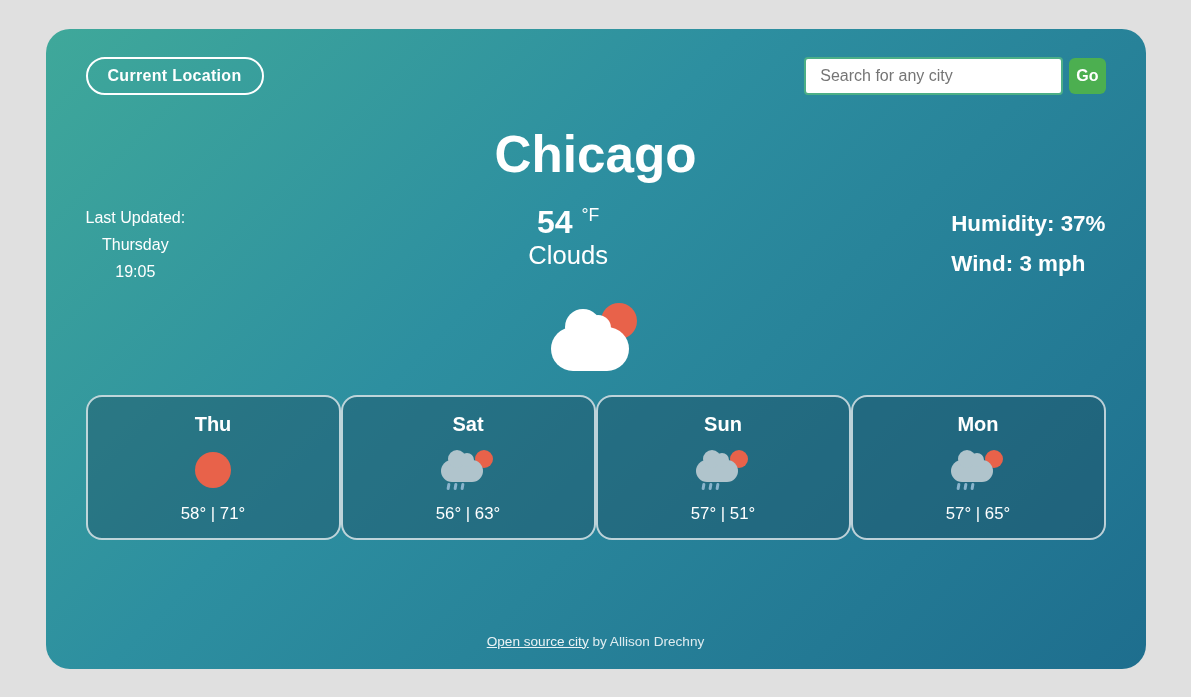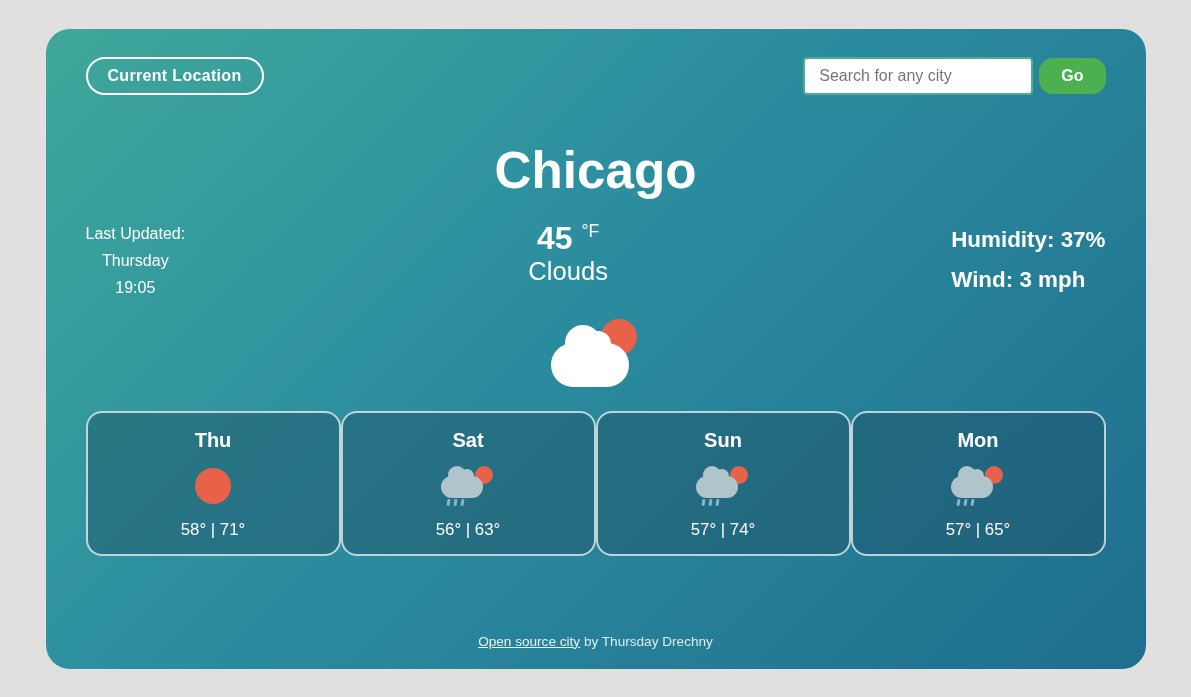--- a/index.html
+++ b/index.html
@@ -52,41 +52,41 @@
       align-items: center;
     }
 
     .search-input {
       border: 2px solid #4caf87;
       border-radius: 4px;
       padding: 8px 14px;
       font-size: 1rem;
       color: #1d4ed8;
       background: #fff;
-      width: 230px;
+      width: 259px;
       outline: none;
     }
 
     .go-button {
       background: #4caf50;
       color: #fff;
       border: none;
-      border-radius: 14px;
-      padding: 9px 22px;
+      border-radius: 6px;
+      padding: 9px 7px;
       font-size: 1rem;
       font-weight: 700;
       cursor: pointer;
     }
 
     
     .city-name {
       font-size: 3.2rem;
       font-weight: 700;
       color: #fff;
-      margin-top: 26px;
+      margin-top: 10px;
       margin-bottom: 10px;
     }
 
     
     .weather-info {
       display: flex;
       width: 100%;
       justify-content: space-between;
       align-items: flex-start;
       margin-top: 10px;
@@ -333,21 +333,21 @@
 
   <div class="weather-info">
     <div class="last-updated">
       <span>Last Updated:</span><br>
       <span>Thursday</span><br>
       <span>19:05</span>
     </div>
 
     <div class="temp-condition">
       <div class="temp-line">
-        <strong>45</strong>
+        <strong>54</strong>
         <sup>°F</sup>
       </div>
       <div class="condition-line">Clouds</div>
     </div>
 
     <div class="humidity-wind">
       <div>Humidity: 37%</div>
       <div>Wind: 3 mph</div>
     </div>
   </div>
@@ -400,21 +400,21 @@
           <div class="cr-cloud"></div>
           <div class="cr-rain">
             <div class="raindrop"></div>
             <div class="raindrop"></div>
             <div class="raindrop"></div>
           </div>
         </div>
       </div>
       <div class="forecast-temps">
         <span>57°</span>
-        | <span>74°</span>
+        | <span>51°</span>
       </div>
     </div>
 
     <div class="forecast-card">
       <div class="forecast-day">Mon</div>
       <div class="forecast-icon">
         <div class="cloud-rain-icon">
           <div class="cr-sun"></div>
           <div class="cr-cloud"></div>
           <div class="cr-rain">
@@ -426,16 +426,16 @@
       </div>
       <div class="forecast-temps">
         <span>57°</span>
         | <span>65°</span>
       </div>
     </div>
 
   </div>
 
   <div class="footer">
-    <a href="#">Open source city</a><span> by Thursday Drechny</span>
+    <a href="#">Open source city</a><span> by Allison Drechny</span>
   </div>
 
 </div>
 
 </body></html>

